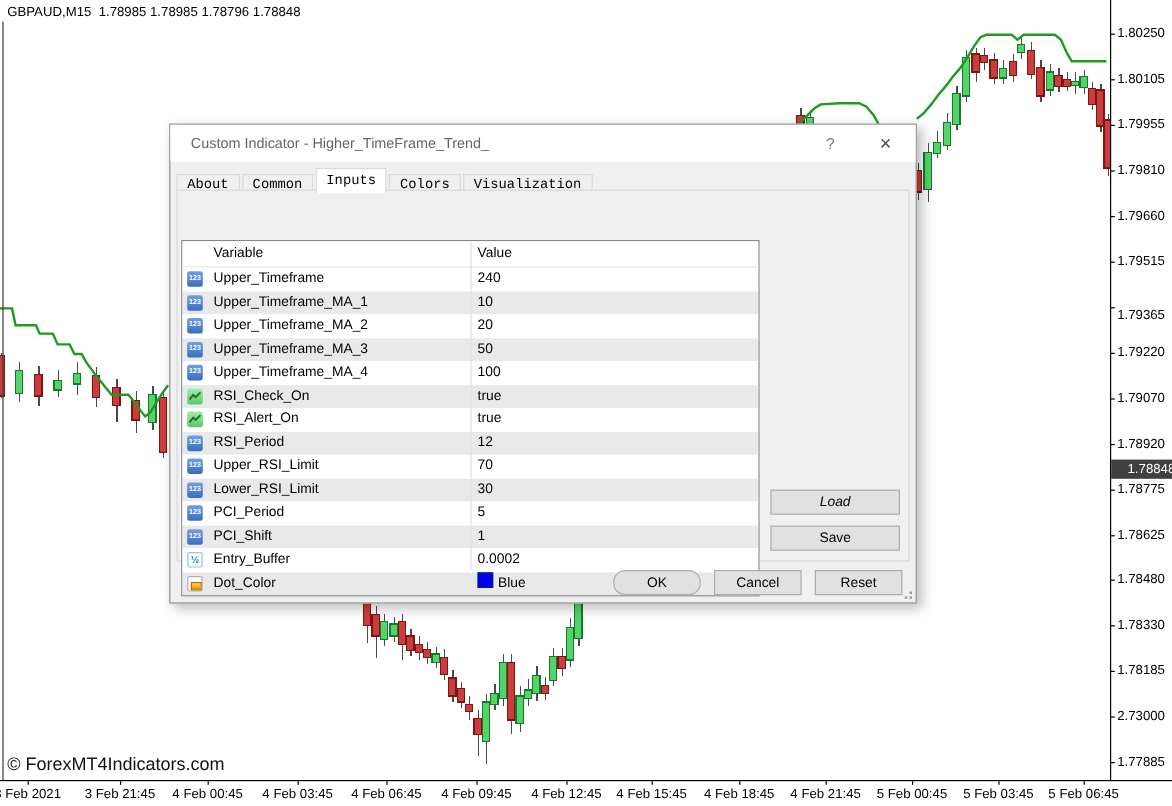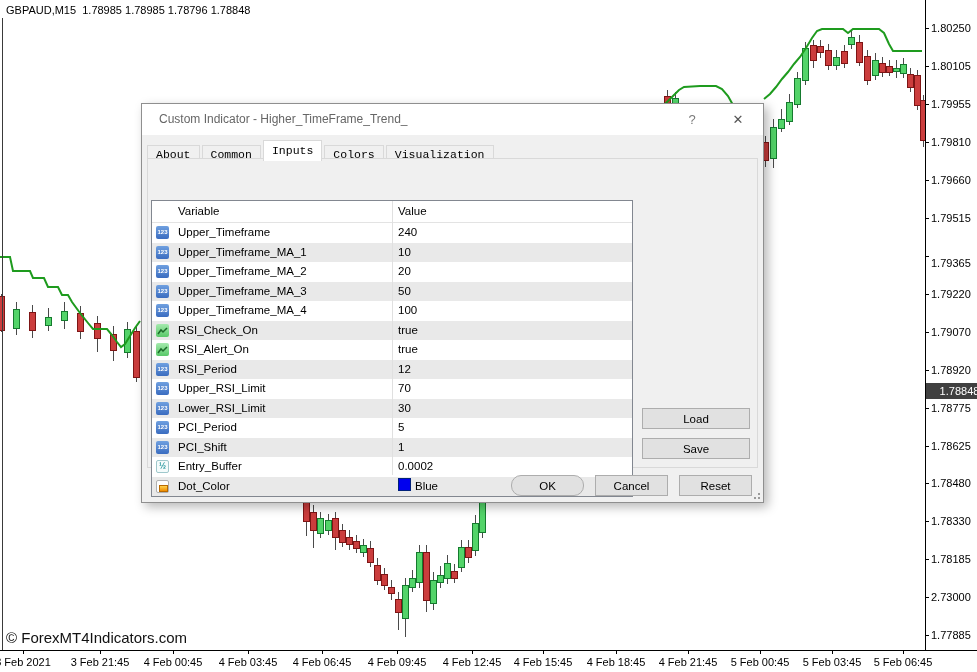--- a/index.html
+++ b/index.html
@@ -53,21 +53,21 @@
   .ic.frac{background:#f4fbfb;border:1px solid #9fc8cc;color:#2b9aa0;font-size:8.5px;
            font-weight:bold;line-height:11px;}
   .ic.colr{background:#fdfdfd;border:1px solid #b0b0b0;}
   .ic.colr .sw-or{position:absolute;left:2px;top:4px;width:7px;height:5px;
                   background:linear-gradient(#ffd24d,#f08c00);border:1px solid #b96a00;}
   .valswatch{display:inline-block;width:11px;height:11px;vertical-align:-1px;margin-right:4px;
              border:1px solid #00217a;}
   
   .btn{position:absolute;background:#e1e1e1;border:1px solid #adadad;font-size:11.5px;
        font-family:"Liberation Sans", sans-serif;padding:0;text-align:center;}
-  #btn-load{left:494px;top:249px;width:108px;height:21px;}
+  #btn-load{left:494px;top:249px;width:108px;height:21px;font-style:italic;}
   #btn-save{left:494px;top:279px;width:108px;height:21px;}
   #btn-ok{left:369px;top:371px;width:73px;height:21px;border-radius:10px;}
   #btn-cancel{left:453px;top:371px;width:73px;height:21px;}
   #btn-reset{left:537px;top:371px;width:73px;height:21px;}
   #grip{position:absolute;right:3px;bottom:3px;width:8px;height:8px;}
   #grip i{position:absolute;width:2px;height:2px;background:#9a9a9a;}
   #grip i:nth-child(1){right:0;bottom:0;} #grip i:nth-child(2){right:0;bottom:4px;}
   #grip i:nth-child(3){right:4px;bottom:0;}
 </style>
 </head>

